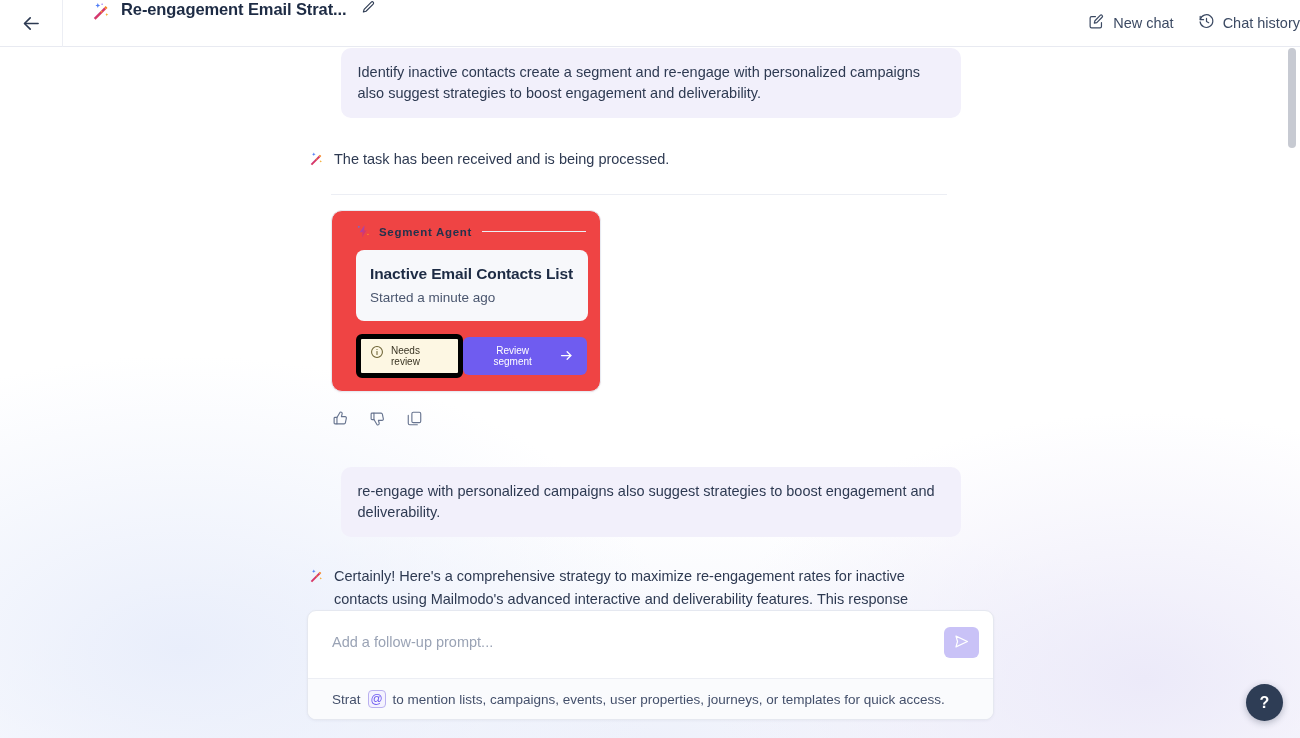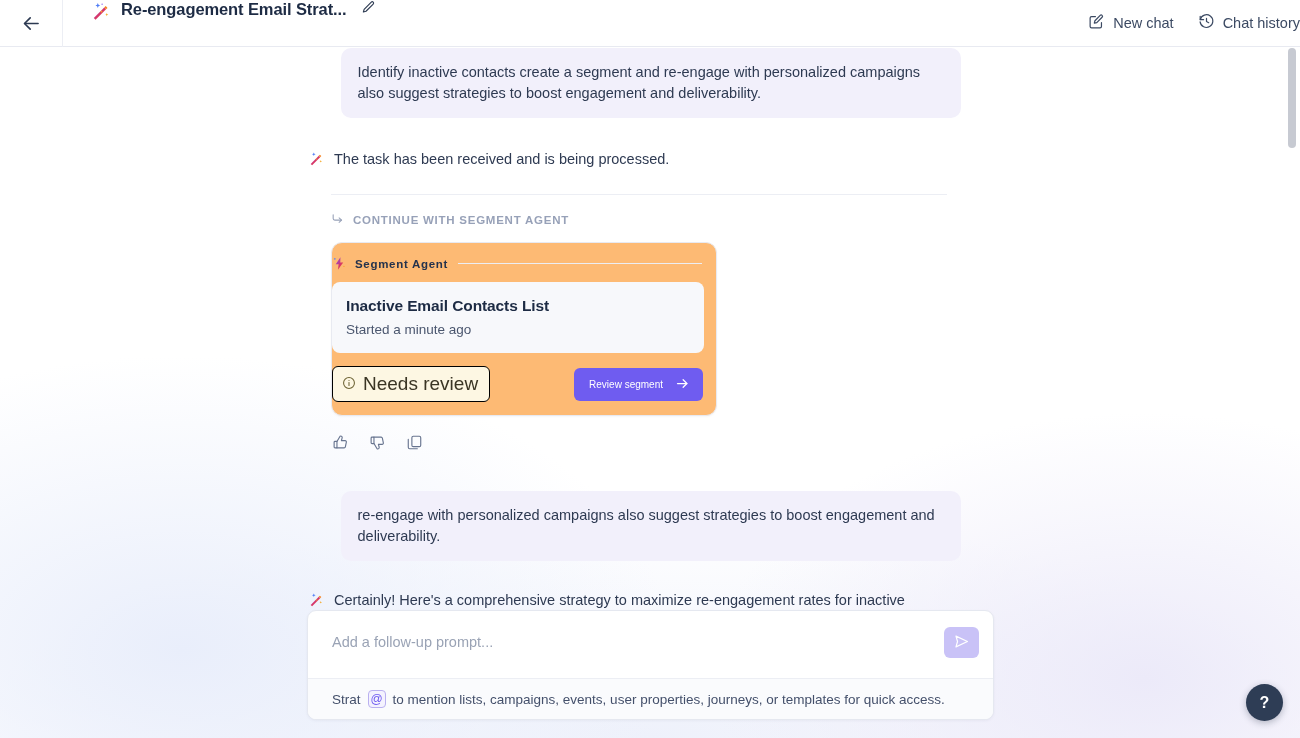--- a/index.html
+++ b/index.html
@@ -157,25 +157,25 @@
     font-size: 11.5px;
     font-weight: 700;
     letter-spacing: 0.75px;
     color: #97a1b8;
     text-transform: uppercase;
   }
 
   
   .agent-card {
     margin-left: 24px;
-    width: 386px;
-    background: #fdba74;
+    width: 270px;
+    background: #ef4444;
     border: 1px solid #e8eaf1;
     border-radius: 11px;
-    padding: 13px 12px 13px 0;
+    padding: 13px 12px 13px 24px;
     box-shadow: 0 1px 2px rgba(28,40,70,0.035);
   }
 
   .agent-card-head {
     display: flex;
     align-items: center;
     gap: 8px;
     padding: 0 2px 0 0;
   }
   .spark-icon { width: 15px; height: 15px; flex: 0 0 auto; }
@@ -214,27 +214,26 @@
   .agent-actions {
     margin-top: 13px;
     display: flex;
     align-items: center;
     justify-content: space-between;
     padding-right: 1px;
   }
 
   .needs-review {
     display: flex;
-    align-items: center;
     gap: 7px;
     background: #fdf7e3;
-    border: 1px solid #000000;
+    border: 5px solid #000000;
     border-radius: 6px;
     padding: 6px 11px 6px 9px;
-    font-size: 19px;
+    font-size: 10px;
     font-weight: 500;
     color: #3a3524;
     cursor: pointer;
   }
 
   .review-btn {
     display: flex;
     align-items: center;
     gap: 12px;
     background: #6f5cf0;
@@ -461,29 +460,20 @@
           <path d="M9.6 3.4 l0.75 1.85 1.85 0.75 -1.85 0.75 -0.75 1.85 -0.75 -1.85 -1.85 -0.75 1.85 -0.75 Z" fill="#4e7cf6"></path>
           <path d="M19.4 14.2 l0.5 1.25 1.25 0.5 -1.25 0.5 -0.5 1.25 -0.5 -1.25 -1.25 -0.5 1.25 -0.5 Z" fill="#f5a623"></path>
           <circle cx="13.6" cy="12.6" r="0.95" fill="#f5a623"></circle>
         </svg>
       </span>
       <div class="assistant-text">The task has been received and is being processed.</div>
     </div>
 
     <div class="thin-rule" style="margin-top:24px;"></div>
 
-    <div class="continue-label" style="margin-top:17px;">
-      <span>
-        <svg width="13" height="13" viewBox="0 0 24 24" fill="none" stroke="#97a1b8" stroke-width="2" stroke-linecap="round" stroke-linejoin="round">
-          <path d="M4 5 v7 a3 3 0 0 0 3 3 h12"></path>
-          <polyline points="15,11 19.5,15 15,19"></polyline>
-        </svg>
-      </span>
-      <span>Continue with segment agent</span>
-    </div>
 
     <div class="agent-card" style="margin-top:15px;">
 
       <div class="agent-card-head">
         <span class="spark-icon">
           <svg viewBox="0 0 24 24" width="15" height="15">
             <defs>
               <linearGradient id="sparkg" x1="0" y1="0" x2="1" y2="1">
                 <stop offset="0%" stop-color="#7b4ff0"></stop>
                 <stop offset="60%" stop-color="#d7356a"></stop>

